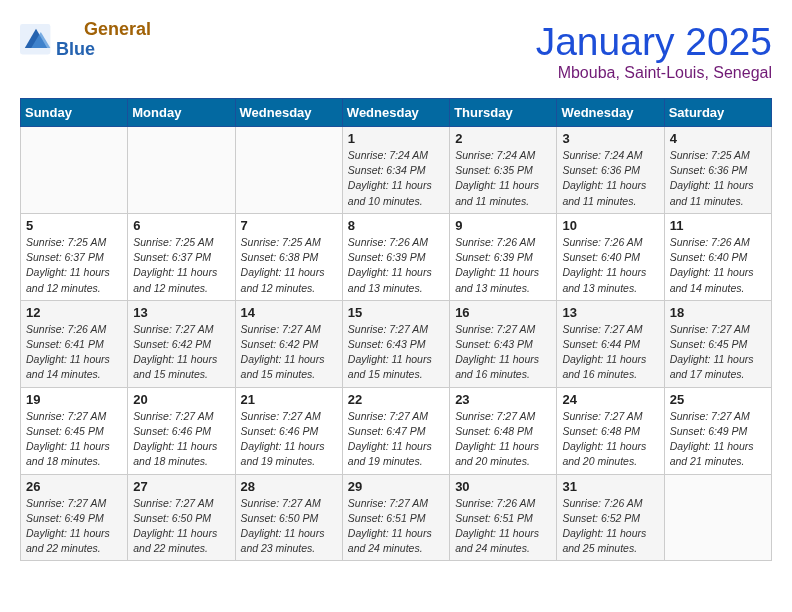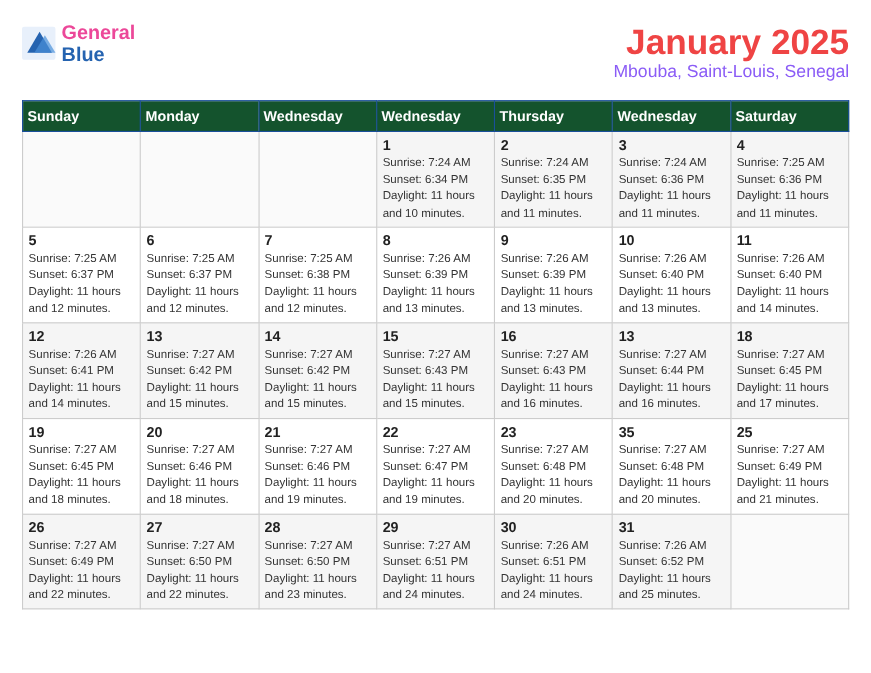--- a/index.html
+++ b/index.html
@@ -19,45 +19,45 @@
     .logo {
       display: flex;
       align-items: center;
       gap: 4px;
     }
     .logo-text {
       font-size: 18px;
       font-weight: bold;
       line-height: 1.1;
     }
-    .logo-general { color: #ec4899; }
+    .logo-general { color: #a16207; margin-left: 28px; }
     .logo-blue { color: #2563b0; margin-top: 13px; }
     .logo-icon {
       width: 32px;
       height: 32px;
     }
     .title-block {
       text-align: right;
     }
     .month-year {
-      font-size: 32px;
-      font-weight: bold;
-      color: #ef4444;
+      font-size: 39px;
+      font-weight: normal;
+      color: #1d4ed8;
     }
     .location {
       font-size: 16px;
-      color: #8b5cf6;
+      color: #701a75;
     }
     table {
       width: 100%;
       border-collapse: collapse;
       table-layout: fixed;
     }
     thead tr {
-      background: #14532d;
+      background: #0369a1;
       color: #fff;
     }
     thead th {
       padding: 6px 4px;
       font-size: 13px;
       font-weight: bold;
       text-align: left;
       border: 1px solid #1a4f9a;
     }
     tbody tr {
@@ -76,20 +76,21 @@
     }
     .day-num {
       font-size: 13px;
       font-weight: bold;
       margin-bottom: 2px;
     }
     .day-info {
       font-size: 10.5px;
       line-height: 1.45;
       color: #333;
+      font-style: italic;
     }
     .empty-cell {
       background: #fafafa !important;
     }
   </style>
 </head>
 <body>
 
 <div class="header">
   <div class="logo">
@@ -218,21 +219,21 @@
         </td>
         <td>
           <div class="day-num">22</div>
           <div class="day-info">Sunrise: 7:27 AM<br>Sunset: 6:47 PM<br>Daylight: 11 hours and 19 minutes.</div>
         </td>
         <td>
           <div class="day-num">23</div>
           <div class="day-info">Sunrise: 7:27 AM<br>Sunset: 6:48 PM<br>Daylight: 11 hours and 20 minutes.</div>
         </td>
         <td>
-          <div class="day-num">35</div>
+          <div class="day-num">24</div>
           <div class="day-info">Sunrise: 7:27 AM<br>Sunset: 6:48 PM<br>Daylight: 11 hours and 20 minutes.</div>
         </td>
         <td>
           <div class="day-num">25</div>
           <div class="day-info">Sunrise: 7:27 AM<br>Sunset: 6:49 PM<br>Daylight: 11 hours and 21 minutes.</div>
         </td>
       </tr>
       <tr>
         <td>
           <div class="day-num">26</div>

